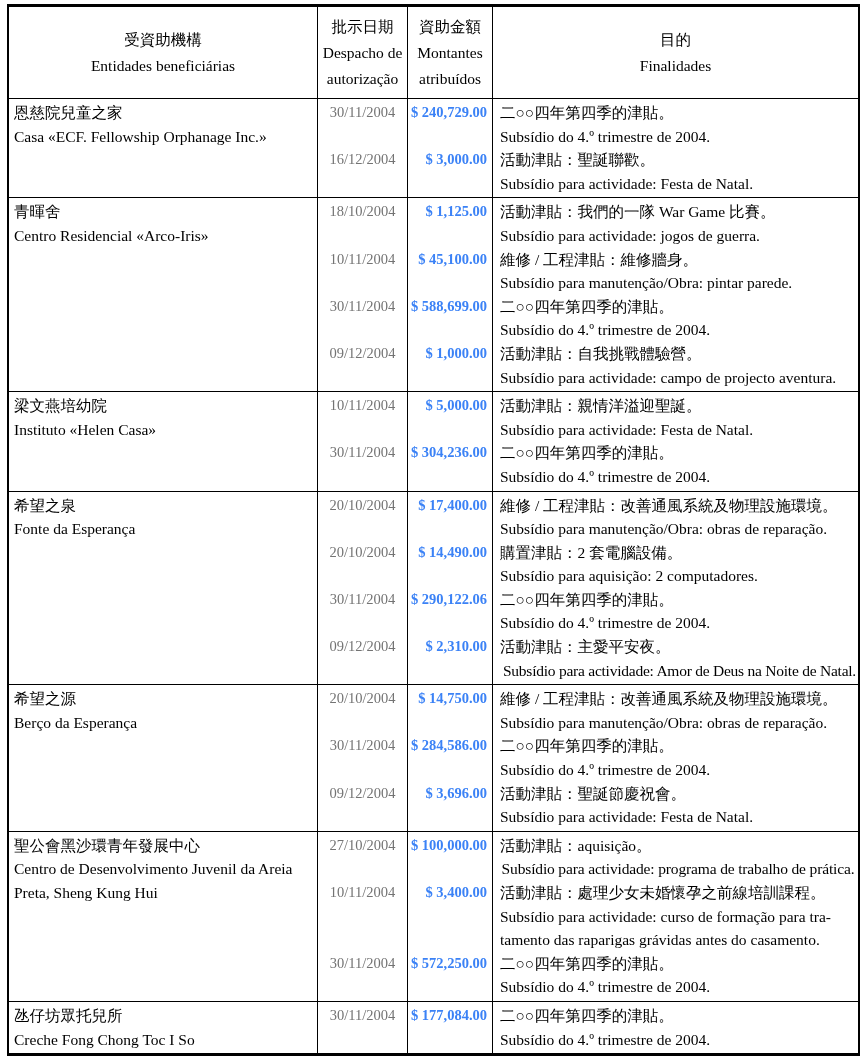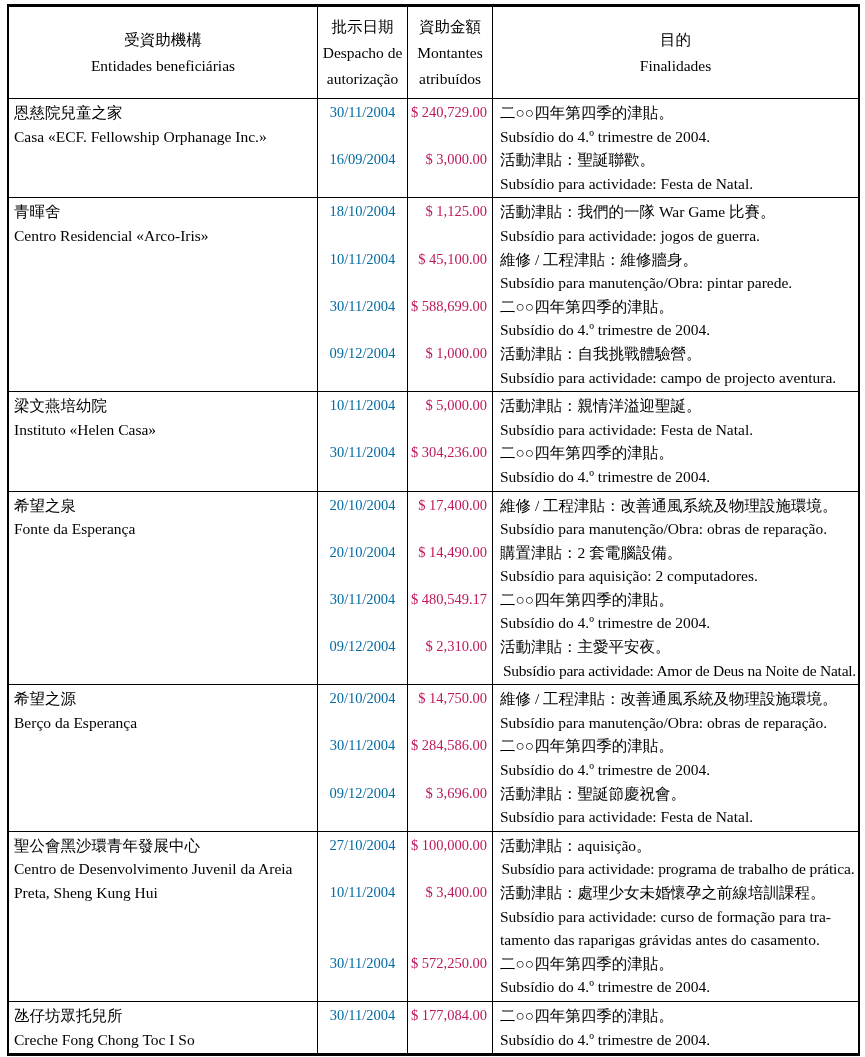--- a/index.html
+++ b/index.html
@@ -46,22 +46,22 @@
   }
   .blk .cell { padding-top: 2px; padding-bottom: 2px; }
   .line {
     height: 23.6px;
     line-height: 23.6px;
     white-space: nowrap;
     overflow: hidden;
     font-size: 15.5px;
   }
   .eline { padding-left: 5px; }
-  .dline { text-align: center; font-size: 14.5px; color: #0369a1; font-family: Liberation Serif, serif; }
-  .aline { text-align: right; padding-right: 5px; font-size: 14.5px; color: #be185d; }
+  .dline { text-align: center; font-size: 14.5px; color: #737373; font-family: Liberation Serif, serif; }
+  .aline { text-align: right; padding-right: 5px; font-size: 14.5px; color: #3b82f6; font-weight: bold; }
   .pline { padding-left: 7px; padding-right: 2px; }
 </style>
 </head>
 <body>
 
 <div class="page">
   <div class="gztable">
 
     <div class="hdr-row">
       <div class="cell c1 hdr-cell">
@@ -88,21 +88,21 @@
         <div class="blk">
           <div class="cell c1">
             <div class="line eline">恩慈院兒童之家</div>
             <div class="line eline">Casa «ECF. Fellowship Orphanage Inc.»</div>
             <div class="line eline"></div>
             <div class="line eline"></div>
           </div>
           <div class="cell c2">
             <div class="line dline">30/11/2004</div>
             <div class="line dline"></div>
-            <div class="line dline">16/09/2004</div>
+            <div class="line dline">16/12/2004</div>
             <div class="line dline"></div>
           </div>
           <div class="cell c3">
             <div class="line aline">$ 240,729.00</div>
             <div class="line aline"></div>
             <div class="line aline">$ 3,000.00</div>
             <div class="line aline"></div>
           </div>
           <div class="cell c4">
             <div class="line pline">二○○四年第四季的津貼。</div>
@@ -198,21 +198,21 @@
             <div class="line dline">30/11/2004</div>
             <div class="line dline"></div>
             <div class="line dline">09/12/2004</div>
             <div class="line dline"></div>
           </div>
           <div class="cell c3">
             <div class="line aline">$ 17,400.00</div>
             <div class="line aline"></div>
             <div class="line aline">$ 14,490.00</div>
             <div class="line aline"></div>
-            <div class="line aline">$ 480,549.17</div>
+            <div class="line aline">$ 290,122.06</div>
             <div class="line aline"></div>
             <div class="line aline">$ 2,310.00</div>
             <div class="line aline"></div>
           </div>
           <div class="cell c4">
             <div class="line pline">維修 / 工程津貼：改善通風系統及物理設施環境。</div>
             <div class="line pline">Subsídio para manutenção/Obra: obras de reparação.</div>
             <div class="line pline">購置津貼：2 套電腦設備。</div>
             <div class="line pline">Subsídio para aquisição: 2 computadores.</div>
             <div class="line pline">二○○四年第四季的津貼。</div>

